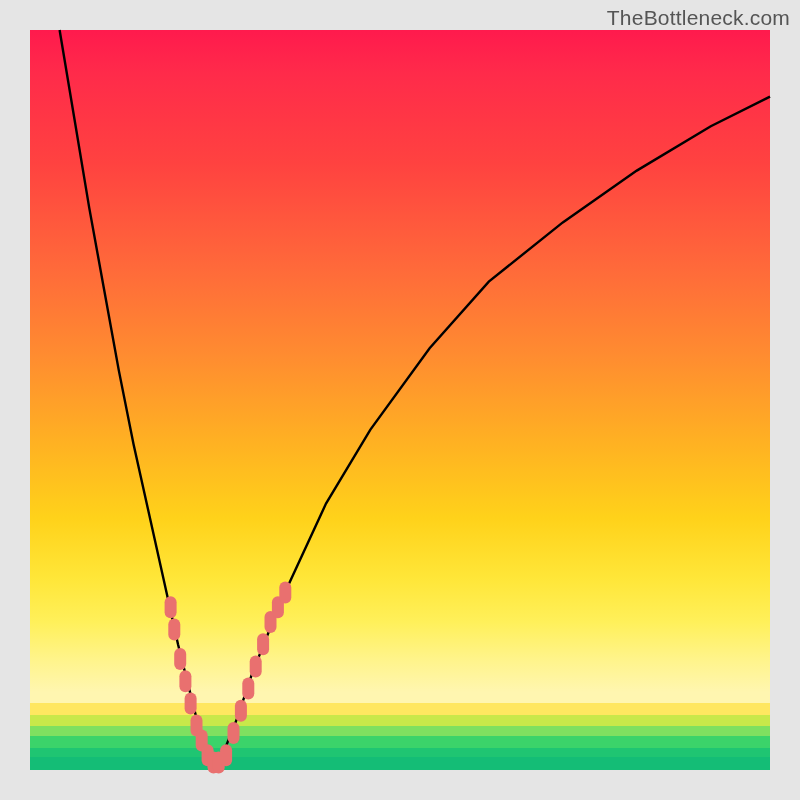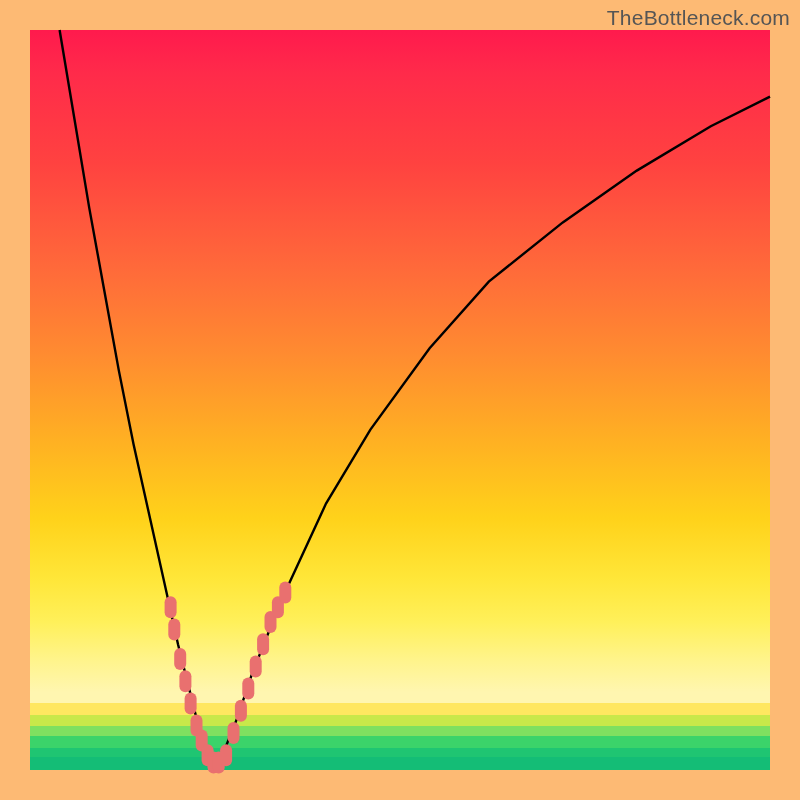--- a/index.html
+++ b/index.html
@@ -10,21 +10,21 @@
     overflow: hidden;
     background: #000;
     font-family: Arial, Helvetica, sans-serif;
   }
   .frame {
     position: absolute;
     left: 0;
     top: 0;
     width: 800px;
     height: 800px;
-    background: #fdba74;
+    background: #e5e5e5;
   }
   .plot {
     position: absolute;
     left: 30px;
     top: 30px;
     width: 740px;
     height: 740px;
     
     background:
       linear-gradient(to bottom,

